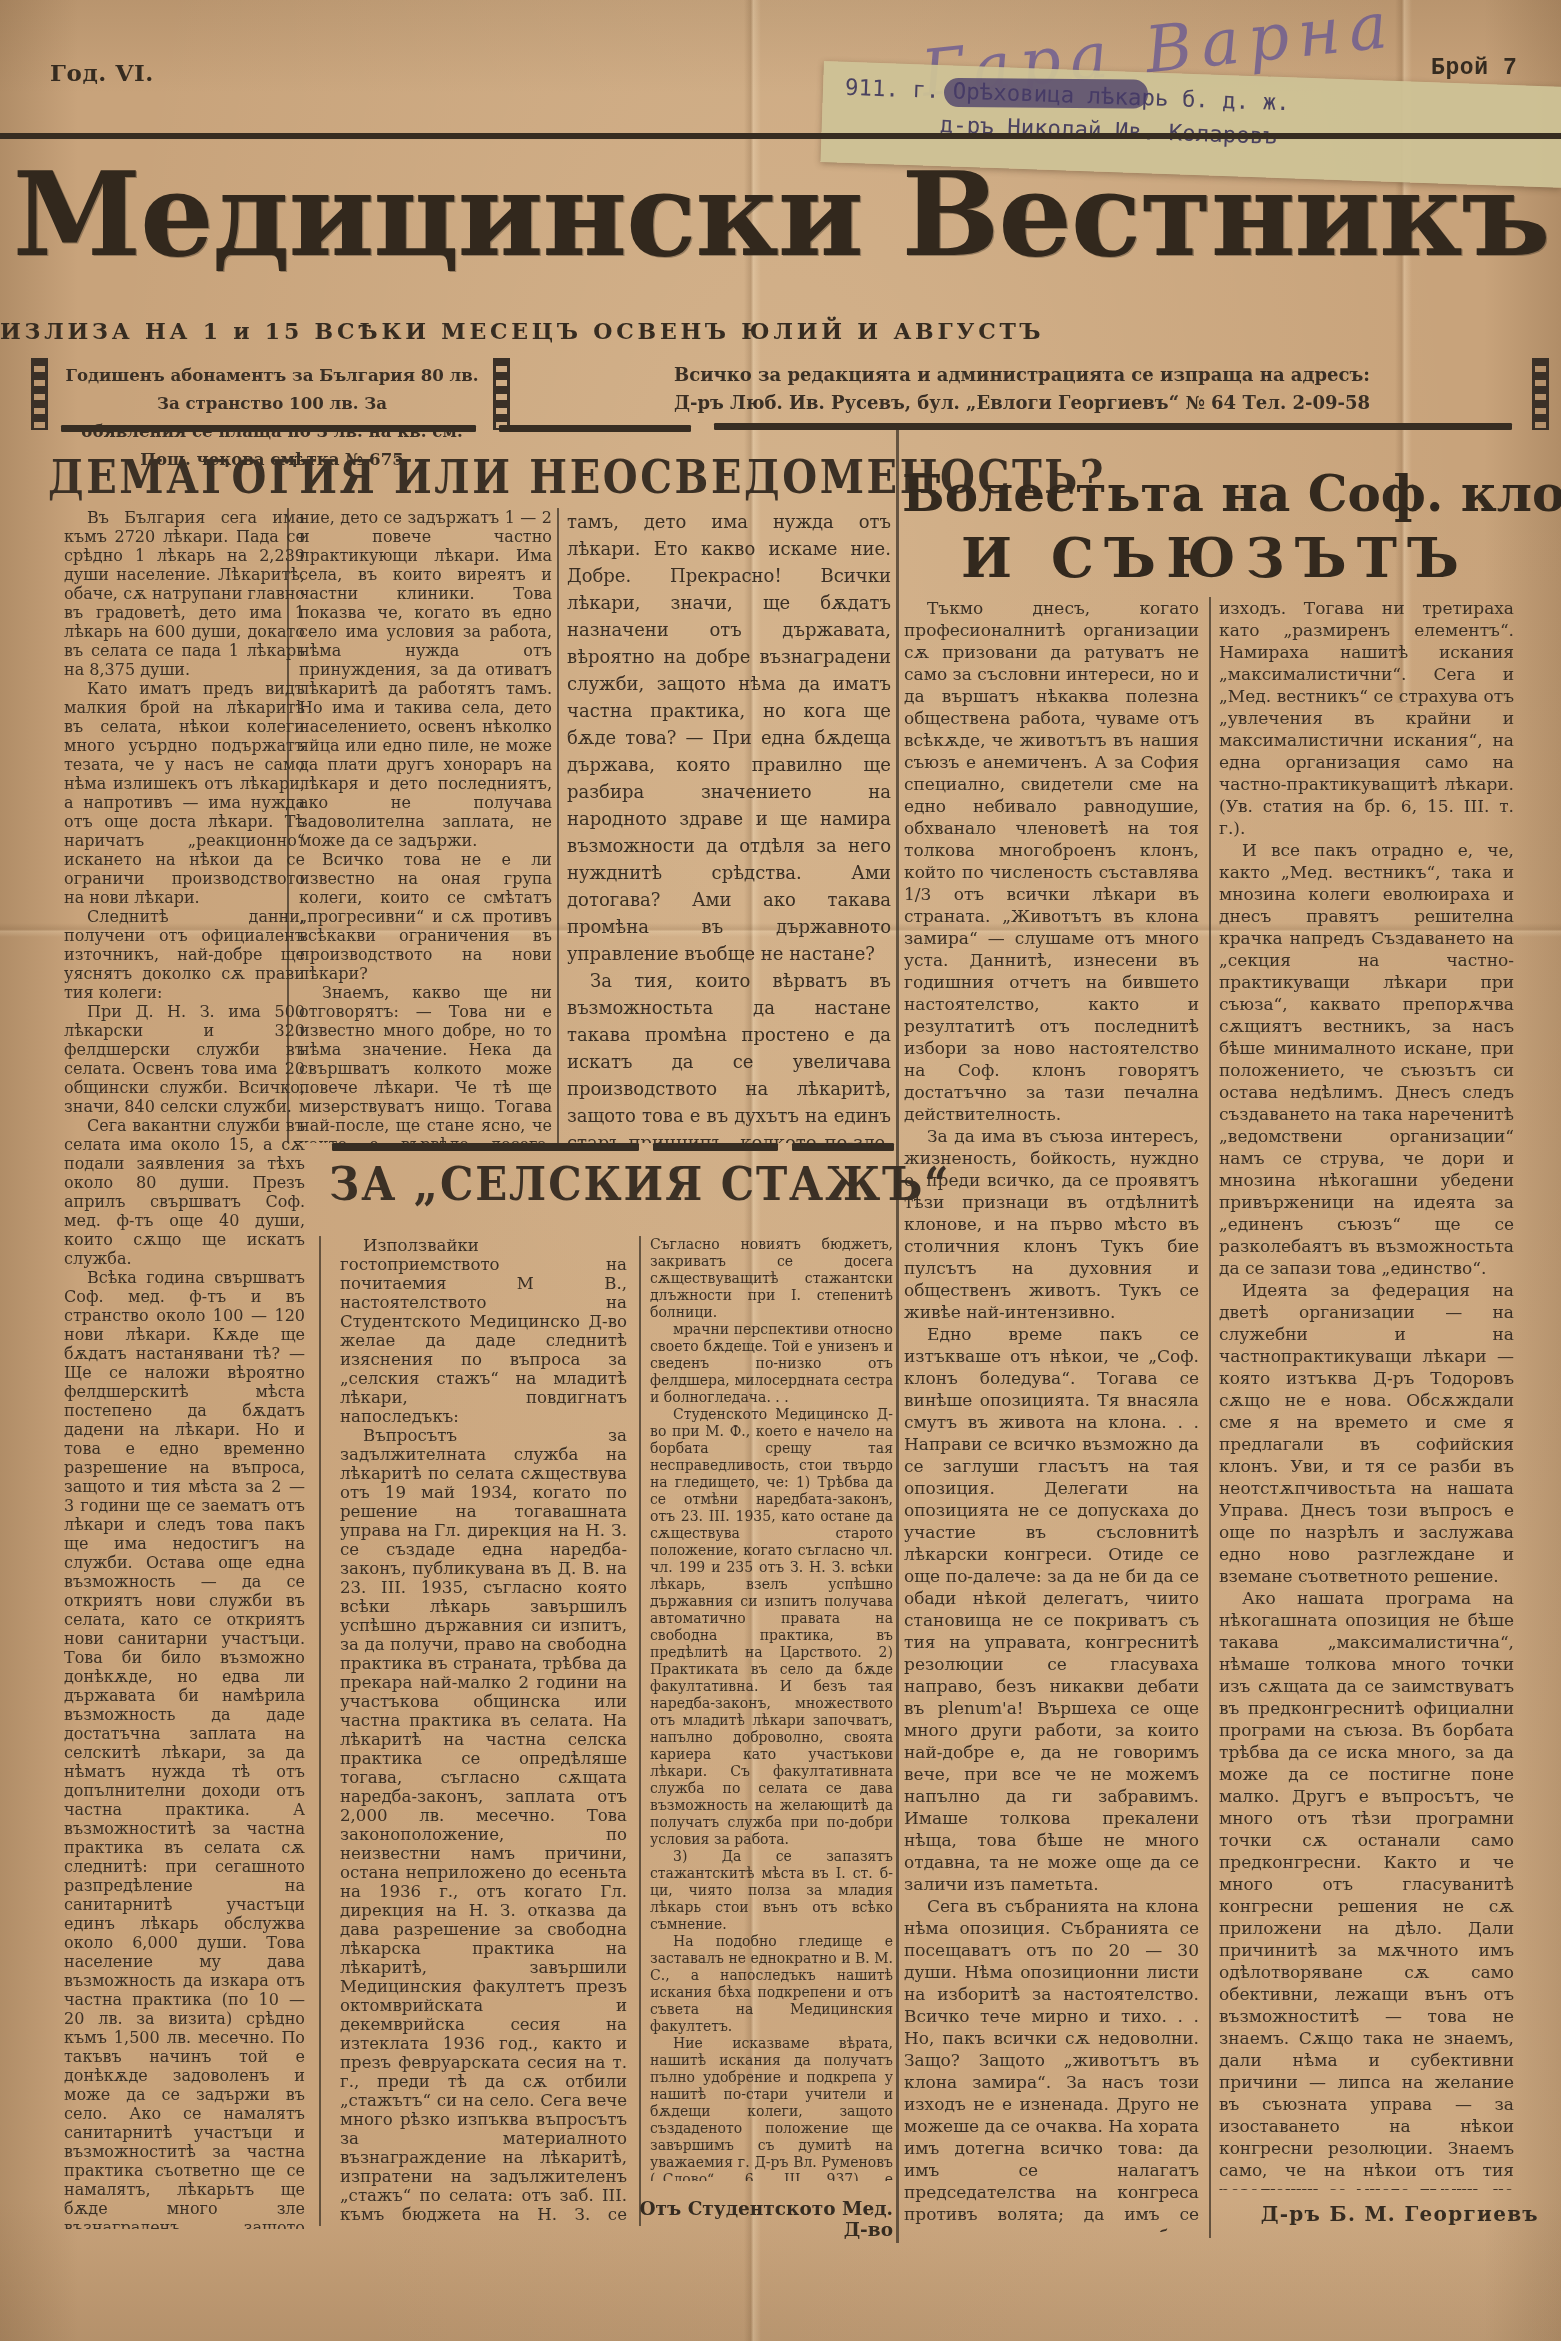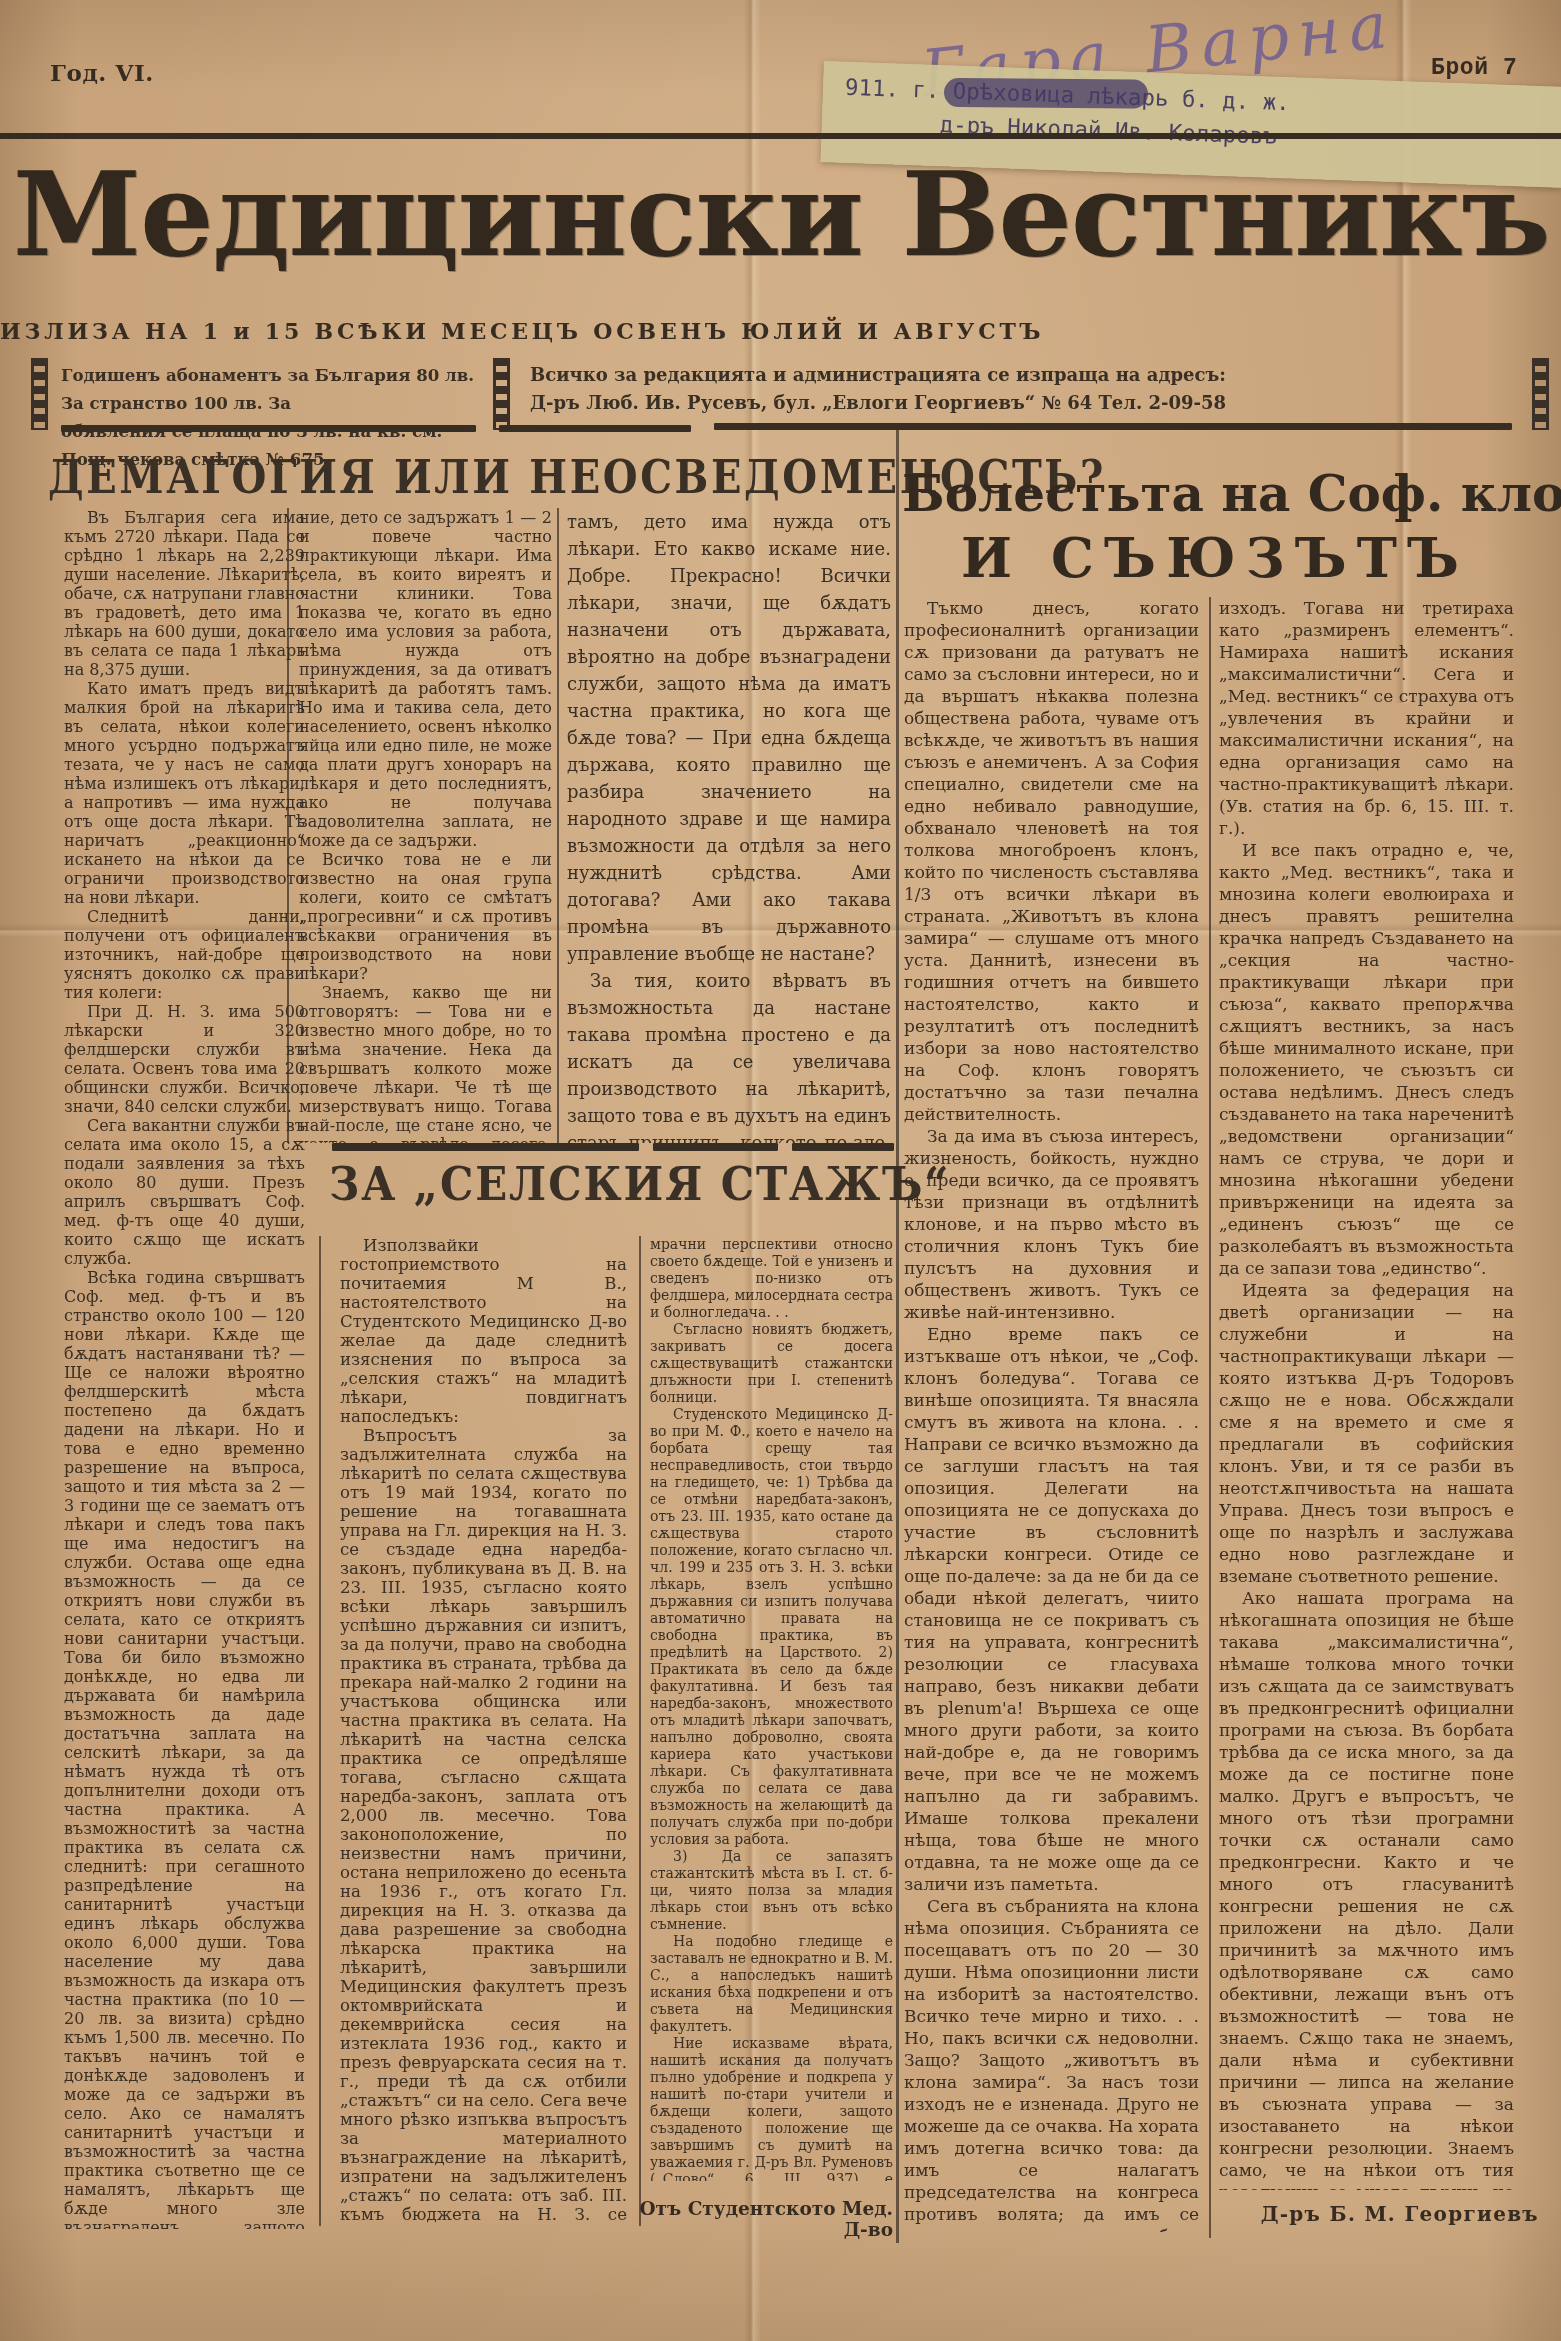--- a/index.html
+++ b/index.html
@@ -39,21 +39,21 @@
   .blot{position:absolute;left:121px;top:10.2px;width:204px;height:29px;border-radius:15.3px;
     background:rgba(70,58,104,.75);transform:rotate(-1.5deg);}
   .rule-top{position:absolute;left:0;top:133px;width:1562px;height:5.7px;background:#362c21;}
   .masthead{
     position:absolute;left:0;top:146px;width:1562px;text-align:center;
     font-size:116px;font-weight:bold;color:#32281d;letter-spacing:-1.3px;
     text-shadow:1.3px 1.3px 0 rgba(50,40,29,.35);white-space:nowrap;
   }
   .subtitle{position:absolute;left:0;top:318px;width:1562px;
     font-size:22px;font-weight:bold;letter-spacing:3.8px;color:#362c21;}
-  .subbox{position:absolute;top:361px;font-size:16.6px;font-weight:bold;color:#3a2f24;text-align:left;}
+  .subbox{position:absolute;top:361px;font-size:16.6px;font-weight:bold;color:#3a2f24;text-align:center;}
   .subbox p{text-indent:0;line-height:28px;}
   .sub-left{left:61px;width:422px;}
   .sub-right{left:530px;width:984px;font-size:18px;}
   .ornament{position:absolute;top:358px;width:16.6px;height:72px;
     background:repeating-linear-gradient(180deg,#3a3027 0 7.7px, transparent 7.7px 14px);
     border-left:3.2px solid #3a3027;border-right:3.2px solid #3a3027;box-sizing:border-box;}
   .hbar{position:absolute;height:7px;background:#372d22;border-radius:1.3px;}
   .vrule{position:absolute;width:1.9px;background:rgba(56,45,34,.7);}
   .headline1{
     position:absolute;left:48px;top:449px;width:843px;text-align:center;
@@ -150,22 +150,22 @@
 
   <section>
     <div class="headline2">ЗА „СЕЛСКИЯ СТАЖЪ“</div>
     <div class="vrule" style="left:319px;top:1236px;height:990px;"></div>
     <div class="colbox cA">
         <p>Използвайки гостоприемството на почитаемия М В., настоятелството на Студентското Медицинско Д-во желае да даде следнитѣ изяснения по въпроса за „селския стажъ“ на младитѣ лѣкари, повдигнатъ напоследъкъ:</p>
         <p>Въпросътъ за задължителната служба на лѣкаритѣ по селата сѫществува отъ 19 май 1934, когато по решение на тогавашната управа на Гл. дирекция на Н. З. се създаде една наредба-законъ, публикувана въ Д. В. на 23. III. 1935, съгласно която всѣки лѣкарь завършилъ успѣшно държавния си изпитъ, за да получи, право на свободна практика въ страната, трѣбва да прекара най-малко 2 години на участъкова общинска или частна практика въ селата. На лѣкаритѣ на частна селска практика се опредѣляше тогава, съгласно сѫщата наредба-законъ, заплата отъ 2,000 лв. месечно. Това законоположение, по неизвестни намъ причини, остана неприложено до есеньта на 1936 г., отъ когато Гл. дирекция на Н. З. отказва да дава разрешение за свободна лѣкарска практика на лѣкаритѣ, завършили Медицинския факултетъ презъ октомврийската и декемврийска сесия на изтеклата 1936 год., както и презъ февруарската сесия на т. г., преди тѣ да сѫ отбили „стажътъ“ си на село. Сега вече много рѣзко изпъква въпросътъ за материалното възнаграждение на лѣкаритѣ, изпратени на задължителенъ „стажъ“ по селата: отъ заб. III. къмъ бюджета на Н. З. се вижда, че заплатата на тия лѣкари ще възлиза не на 2,000 лв., както преди — днесъ тя е сведена до 1,200 лв. месечно. . .</p>
       </div>
     <div class="vrule" style="left:639px;top:1236px;height:990px;"></div>
     <div class="colbox cB cont">
+        <p>Съгласно новиятъ бюджетъ, закриватъ се досега сѫществуващитѣ стажантски длъжности при I. степенитѣ болници.</p>
         <p>мрачни перспективи относно своето бѫдеще. Той е унизенъ и сведенъ по-низко отъ фелдшера, милосердната сестра и болногледача. . .</p>
-        <p>Съгласно новиятъ бюджетъ, закриватъ се досега сѫществуващитѣ стажантски длъжности при I. степенитѣ болници.</p>
         <p>Студенското Медицинско Д-во при М. Ф., което е начело на борбата срещу тая несправедливость, стои твърдо на гледището, че: 1) Трѣбва да се отмѣни наредбата-законъ, отъ 23. III. 1935, като остане да сѫществува старото положение, когато съгласно чл. чл. 199 и 235 отъ З. Н. З. всѣки лѣкарь, взелъ успѣшно държавния си изпитъ получава автоматично правата на свободна практика, въ предѣлитѣ на Царството. 2) Практиката въ село да бѫде факултативна. И безъ тая наредба-законъ, множеството отъ младитѣ лѣкари започватъ, напълно доброволно, своята кариера като участъкови лѣкари. Съ факултативната служба по селата се дава възможность на желающитѣ да получатъ служба при по-добри условия за работа.</p>
         <p>3) Да се запазятъ стажантскитѣ мѣста въ I. ст. б-ци, чиято полза за младия лѣкарь стои вънъ отъ всѣко съмнение.</p>
         <p>На подобно гледище е заставалъ не еднократно и В. М. С., а напоследъкъ нашитѣ искания бѣха подкрепени и отъ съвета на Медицинския факултетъ.</p>
         <p>Ние исказваме вѣрата, нашитѣ искания да получатъ пълно удобрение и подкрепа у нашитѣ по-стари учители и бѫдещи колеги, защото създаденото положение ще завършимъ съ думитѣ на уважаемия г. Д-ръ Вл. Руменовъ („Слово“, 6. III 937) е „подценяване на лѣкарското звание и лѣкарския трудъ“.</p>
       </div>
     <div class="sig sig-mid">Отъ Студентското Мед. Д-во</div>
   </section>
 
   <div class="vrule" style="left:896px;top:429px;height:1814px;width:2.6px;"></div>
 

